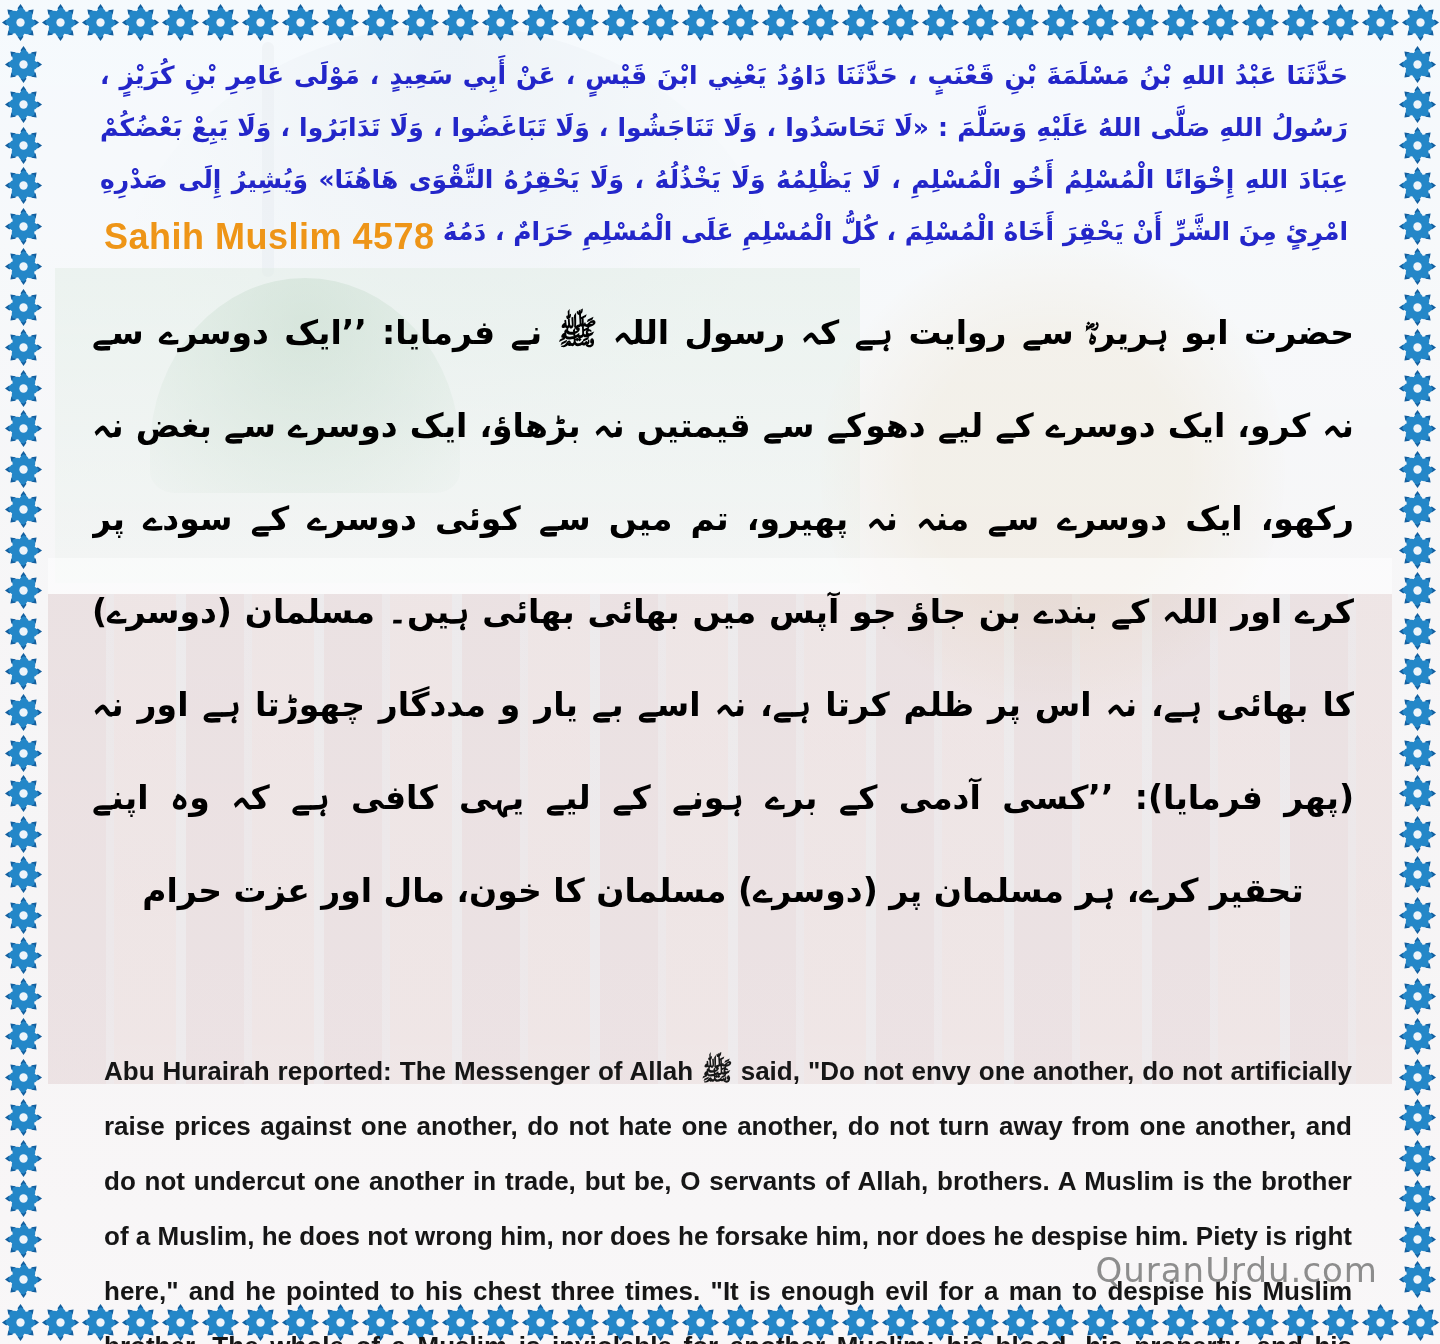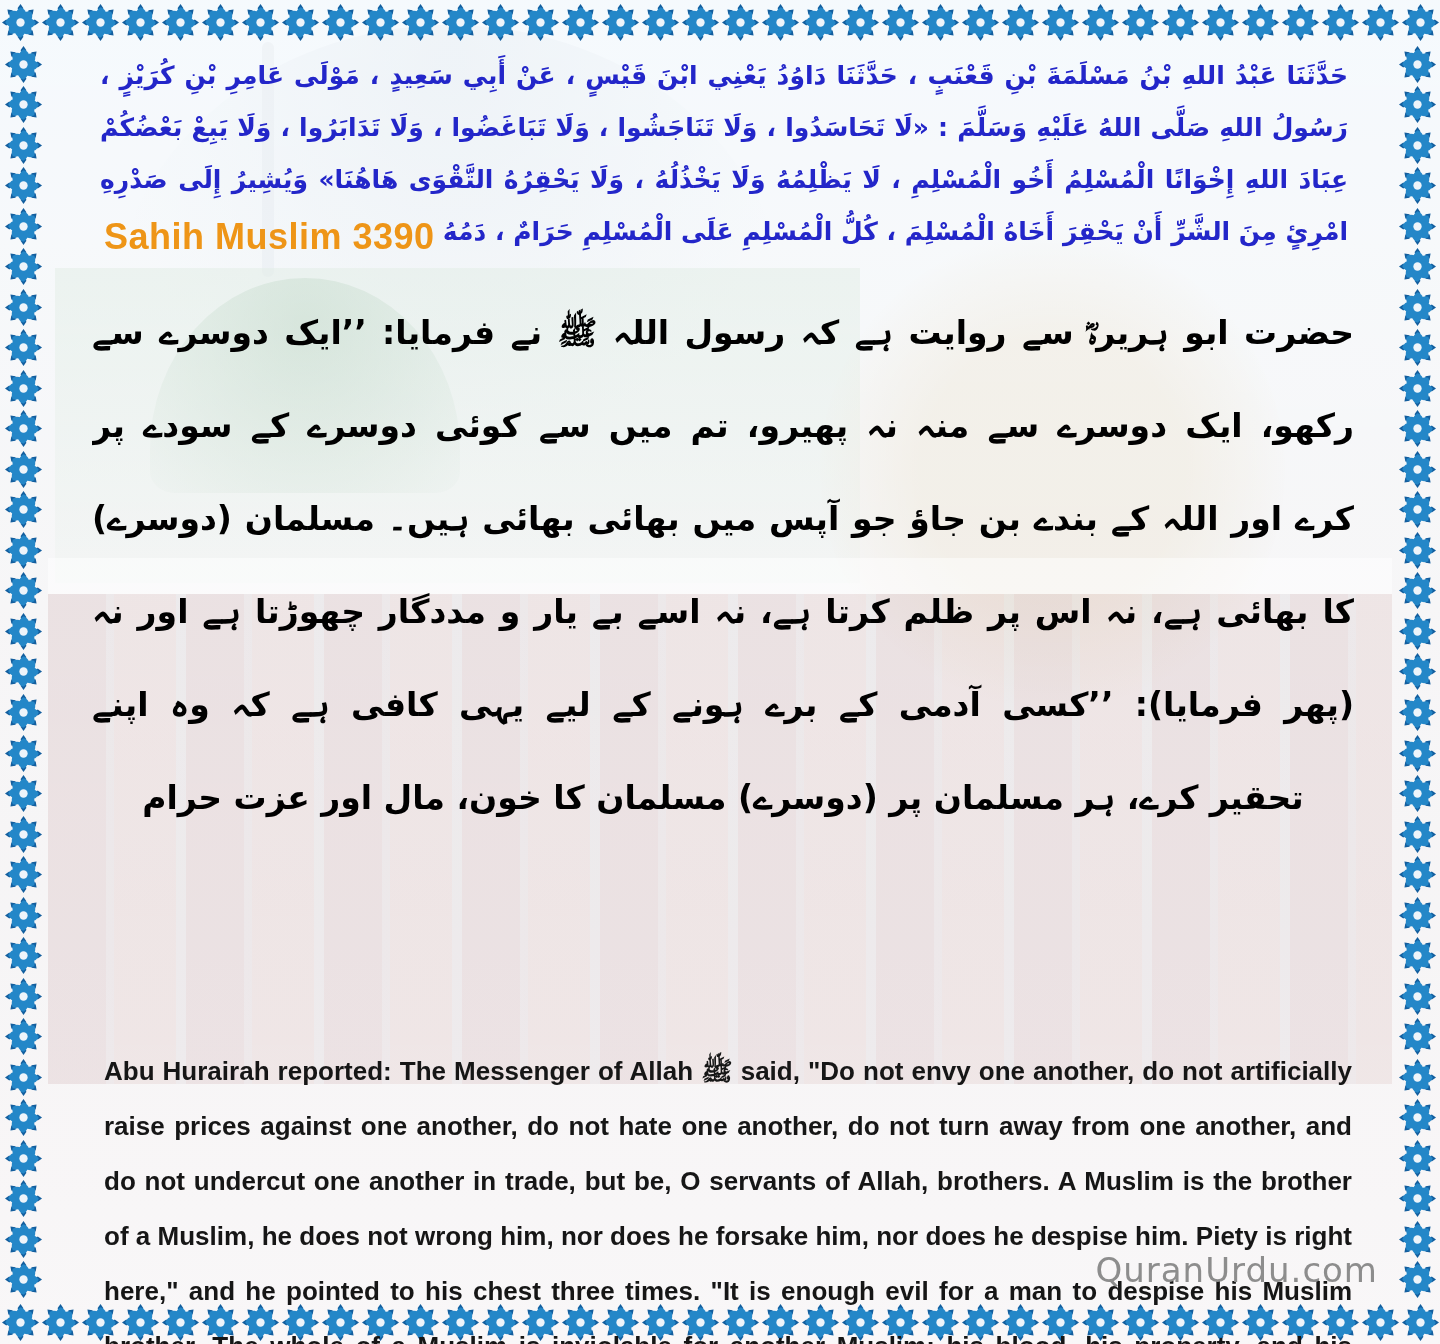--- a/index.html
+++ b/index.html
@@ -3288,24 +3288,25 @@
   </svg>
 </div>
 
   <div class="arabic">
     <div class="ar-line">حَدَّثَنَا عَبْدُ اللهِ بْنُ مَسْلَمَةَ بْنِ قَعْنَبٍ ، حَدَّثَنَا دَاوُدُ يَعْنِي ابْنَ قَيْسٍ ، عَنْ أَبِي سَعِيدٍ ، مَوْلَى عَامِرِ بْنِ كُرَيْزٍ ، عَنْ أَبِي هُرَيْرَةَ ، قَالَ : قَالَ</div>
     <div class="ar-line">رَسُولُ اللهِ صَلَّى اللهُ عَلَيْهِ وَسَلَّمَ : «لَا تَحَاسَدُوا ، وَلَا تَنَاجَشُوا ، وَلَا تَبَاغَضُوا ، وَلَا تَدَابَرُوا ، وَلَا يَبِعْ بَعْضُكُمْ عَلَى بَيْعِ بَعْضٍ ، وَكُونُوا</div>
     <div class="ar-line">عِبَادَ اللهِ إِخْوَانًا الْمُسْلِمُ أَخُو الْمُسْلِمِ ، لَا يَظْلِمُهُ وَلَا يَخْذُلُهُ ، وَلَا يَحْقِرُهُ التَّقْوَى هَاهُنَا» وَيُشِيرُ إِلَى صَدْرِهِ ثَلَاثَ مَرَّاتٍ «بِحَسْبِ</div>
     <div class="ar-line last">امْرِئٍ مِنَ الشَّرِّ أَنْ يَحْقِرَ أَخَاهُ الْمُسْلِمَ ، كُلُّ الْمُسْلِمِ عَلَى الْمُسْلِمِ حَرَامٌ ، دَمُهُ ، وَمَالُهُ ، وَعِرْضُهُ»</div>
   </div>
 
-  <div class="source-label">Sahih Muslim 3390</div>
+  <div class="source-label">Sahih Muslim 4578</div>
 
   <div class="urdu">
     <div class="ur-line">حضرت ابو ہریرہؓ سے روایت ہے کہ رسول اللہ ﷺ نے فرمایا: ’’ایک دوسرے سے حسد</div>
+    <div class="ur-line">نہ کرو، ایک دوسرے کے لیے دھوکے سے قیمتیں نہ بڑھاؤ، ایک دوسرے سے بغض نہ</div>
     <div class="ur-line">رکھو، ایک دوسرے سے منہ نہ پھیرو، تم میں سے کوئی دوسرے کے سودے پر سودا نہ</div>
     <div class="ur-line">کرے اور اللہ کے بندے بن جاؤ جو آپس میں بھائی بھائی ہیں۔ مسلمان (دوسرے) مسلمان</div>
     <div class="ur-line">کا بھائی ہے، نہ اس پر ظلم کرتا ہے، نہ اسے بے یار و مددگار چھوڑتا ہے اور نہ اس کی تحقیر</div>
     <div class="ur-line">(پھر فرمایا): ’’کسی آدمی کے برے ہونے کے لیے یہی کافی ہے کہ وہ اپنے مسلمان بھائی کی</div>
     <div class="ur-line last">تحقیر کرے، ہر مسلمان پر (دوسرے) مسلمان کا خون، مال اور عزت حرام ہیں۔‘‘</div>
   </div>
 
   <div class="english">Abu Hurairah reported: The Messenger of Allah ﷺ said, "Do not envy one another, do not artificially raise prices against one another, do not hate one another, do not turn away from one another, and do not undercut one another in trade, but be, O servants of Allah, brothers. A Muslim is the brother of a Muslim, he does not wrong him, nor does he forsake him, nor does he despise him. Piety is right here," and he pointed to his chest three times. "It is enough evil for a man to despise his Muslim brother. The whole of a Muslim is inviolable for another Muslim: his blood, his property, and his honor."</div>
 
   <div class="watermark">QuranUrdu.com</div>

